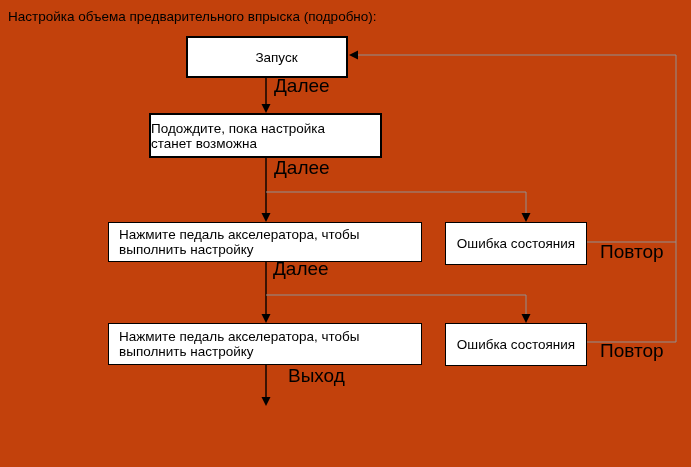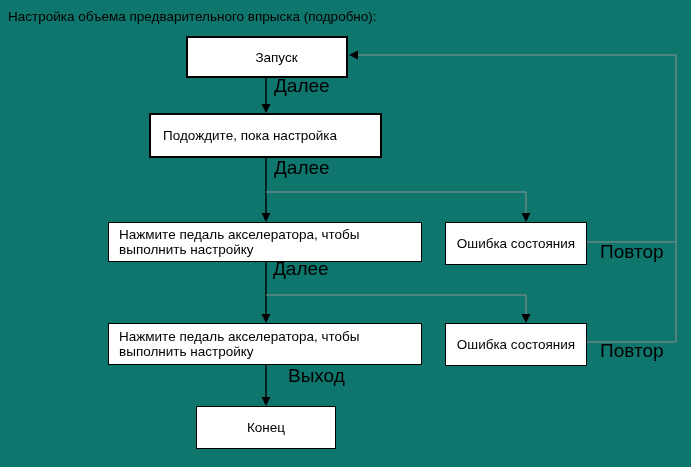--- a/index.html
+++ b/index.html
@@ -1,17 +1,17 @@
 <!DOCTYPE html>
 <html><head>
 <meta charset="utf-8">
 <style>
   html,body{margin:0;padding:0;background:#fff;}
   .canvas{
-    position:relative;width:691px;height:467px;background:#0f766e;
+    position:relative;width:691px;height:467px;background:#c2410c;
     font-family:"Liberation Sans","DejaVu Sans",sans-serif;color:#000;
     overflow:hidden;
   }
   .title{
     position:absolute;left:8px;top:8px;font-size:13.5px;line-height:17px;
     white-space:nowrap;
   }
   .wires{position:absolute;left:0;top:0;}
   .node{
     position:absolute;box-sizing:border-box;background:#fff;
@@ -20,21 +20,21 @@
   }
   .node span{display:block;white-space:nowrap;}
   .node.center{align-items:center;}
   .node.center span{text-align:center;}
   .thick{border-width:2px;}
   .edge-label{
     position:absolute;font-size:19px;line-height:15px;white-space:nowrap;
   }
   
   #n-start {left:186px;top:36px;width:162px;height:42px;padding-right:29px;padding-left:48px;}
-  #n-wait  {left:149px;top:113px;width:233px;height:45px;padding-left:12px;}
+  #n-wait  {left:149px;top:113px;width:233px;height:45px;padding-left:0;}
   #n-press1{left:108px;top:222px;width:314px;height:40px;padding-left:10px;}
   #n-error1{left:445px;top:222px;width:142px;height:43px;}
   #n-press2{left:108px;top:323px;width:314px;height:42px;padding-left:10px;}
   #n-error2{left:445px;top:323px;width:142px;height:43px;}
   #n-end   {left:196px;top:406px;width:140px;height:43px;}
   
   #l-next1 {left:274px;top:78px;}
   #l-next2 {left:274px;top:160px;}
   #l-next3 {left:273px;top:261px;}
   #l-exit  {left:288px;top:368px;}
@@ -73,43 +73,41 @@
     <line x1="676" y1="55" x2="357" y2="55" stroke="#909090" stroke-width="1"></line>
     <polygon points="349,55 358,50.5 358,59.5" fill="#000"></polygon>
   </svg>
 
   <div class="node center thick" id="n-start">
     <span>Запуск</span>
   </div>
 
   <div class="node thick" id="n-wait">
     <span>Подождите, пока настройка</span>
+    <span>станет возможна</span>
   </div>
 
   <div class="node" id="n-press1">
     <span>Нажмите педаль акселератора, чтобы</span>
     <span>выполнить настройку</span>
   </div>
 
   <div class="node center" id="n-error1">
     <span>Ошибка состояния</span>
   </div>
 
   <div class="node" id="n-press2">
     <span>Нажмите педаль акселератора, чтобы</span>
     <span>выполнить настройку</span>
   </div>
 
   <div class="node center" id="n-error2">
     <span>Ошибка состояния</span>
   </div>
 
-  <div class="node center" id="n-end">
-    <span>Конец</span>
-  </div>
 
   <div class="edge-label" id="l-next1">Далее</div>
   <div class="edge-label" id="l-next2">Далее</div>
   <div class="edge-label" id="l-next3">Далее</div>
   <div class="edge-label" id="l-exit">Выход</div>
   <div class="edge-label" id="l-retry1">Повтор</div>
   <div class="edge-label" id="l-retry2">Повтор</div>
 
 </div>
 

